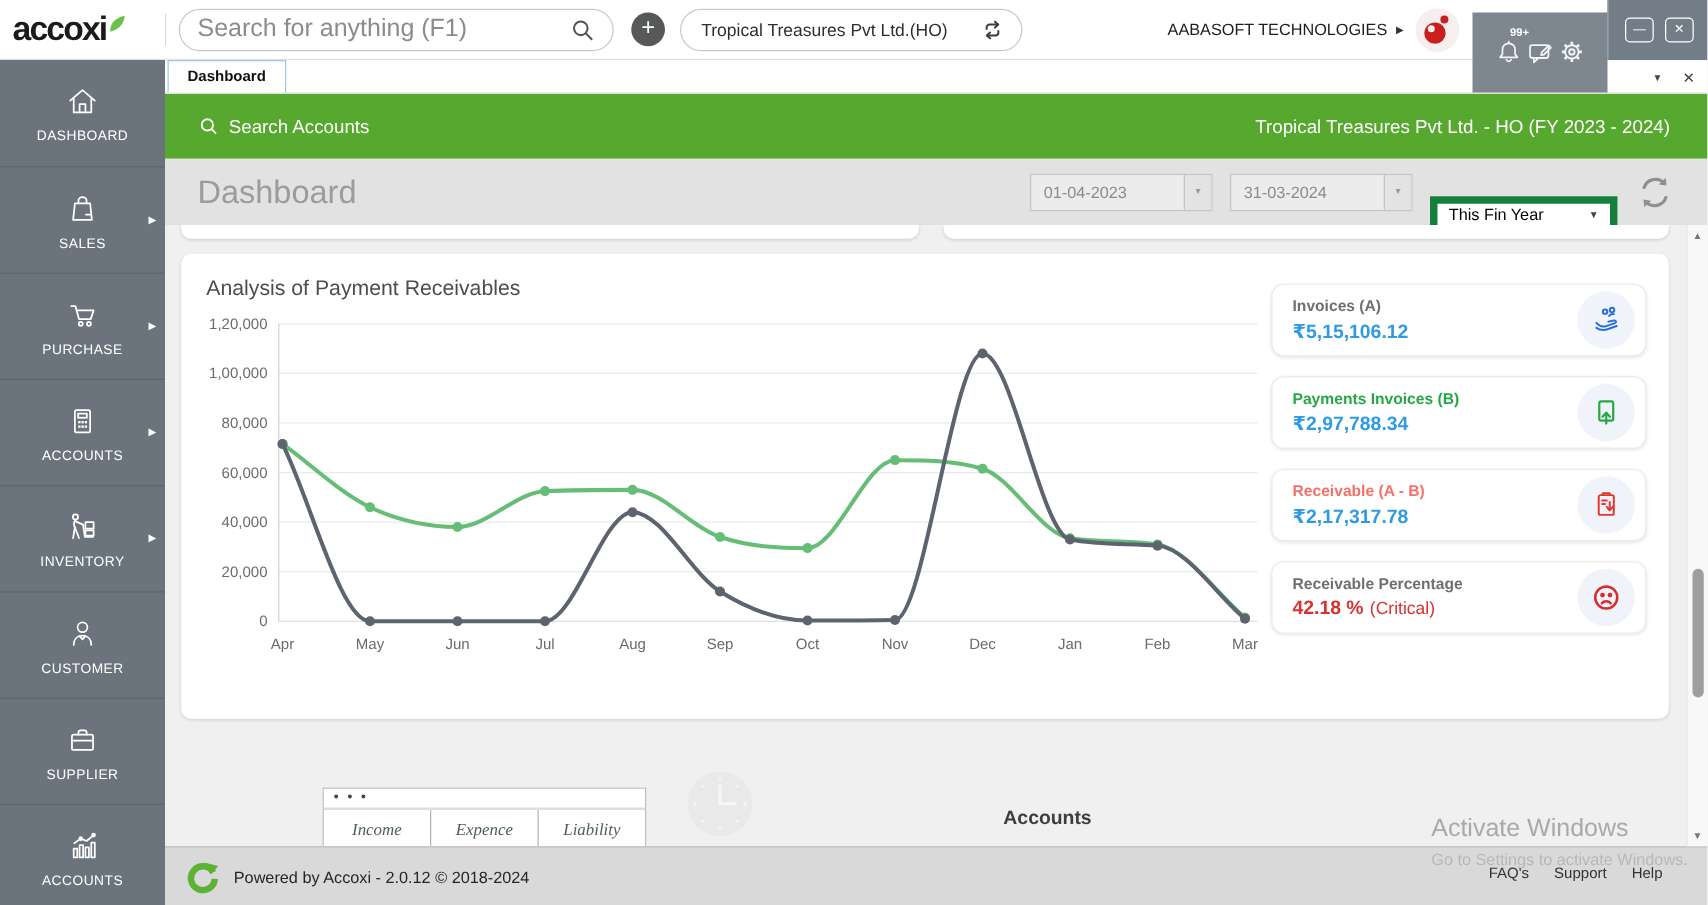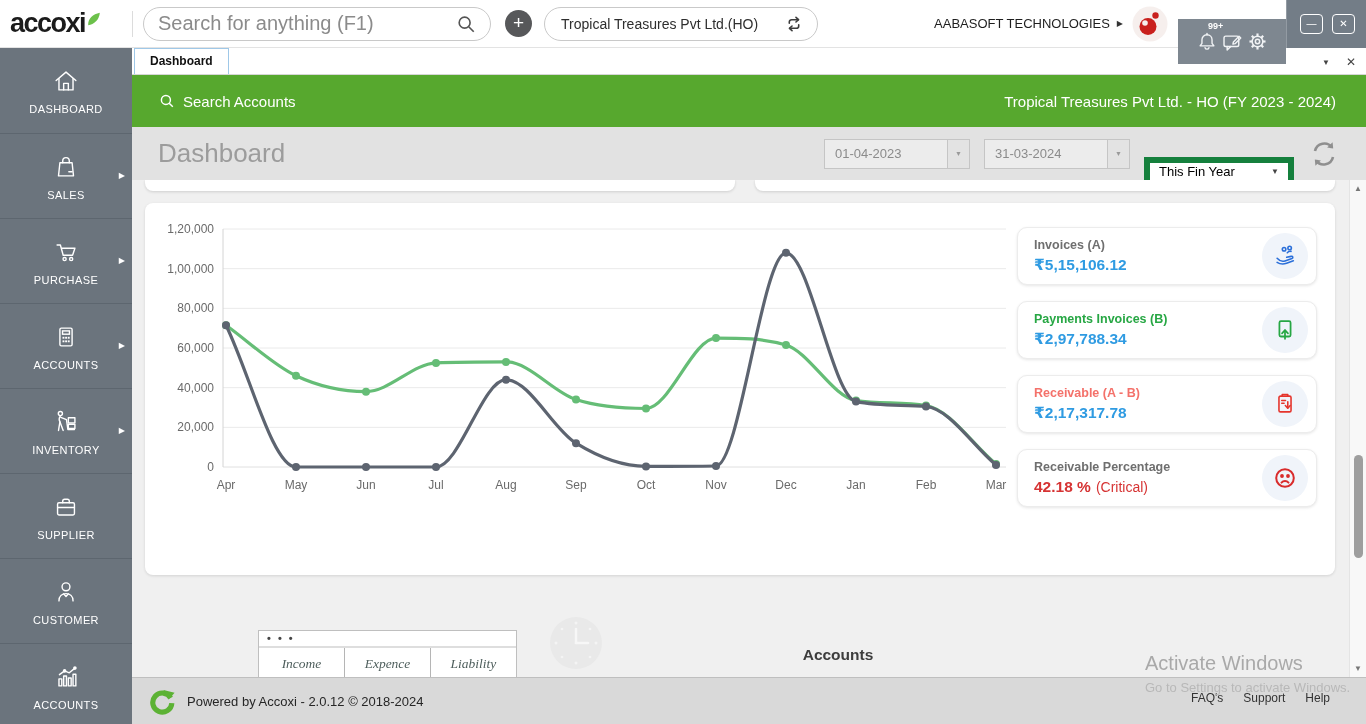--- a/index.html
+++ b/index.html
@@ -14,21 +14,21 @@
 .tb-divider{width:1px;height:26px;background:#dcdcdc;margin-right:10px;}
 .search-pill{width:348px;height:34px;border:1px solid #c9c9c9;border-radius:17px;display:flex;align-items:center;padding:0 14px;color:#8b8b8b;font-size:20px;background:#fff;}
 .search-pill .ph{flex:1;}
 .plus-btn{width:27px;height:27px;border-radius:50%;background:#57585a;color:#fff;font-size:19px;line-height:25px;text-align:center;margin:0 12px 0 14px;cursor:default;flex:0 0 auto;}
 .company-pill{width:274px;height:34px;border:1px solid #c9c9c9;border-radius:17px;display:flex;align-items:center;padding:0 12px 0 16px;font-size:14px;color:#2e2e2e;}
 .company-pill .ctxt{flex:1;}
 .right-group{margin-left:auto;display:flex;align-items:center;height:48px;}
 .org-name{font-size:13px;color:#1e1e1e;}
 .org-caret{font-size:8px;margin:0 9px 0 7px;color:#333;}
 .avatar{width:36px;height:36px;margin-right:10px;}
-.icon-block{height:45px;background:#7e8790;display:flex;align-items:center;padding:0 16px;margin-top:36px;}
+.icon-block{height:64px;background:#7e8790;display:flex;align-items:center;padding:0 16px;margin-top:36px;}
 .tb-icon{position:relative;display:flex;align-items:center;}
 .badge{position:absolute;top:-8px;left:14px;font-size:9px;color:#fff;font-weight:bold;}
 .win-block{height:48px;background:#737d87;border-left:1px solid #939ba3;display:flex;align-items:center;gap:9px;padding:0 11px 0 13px;}
 .win-btn{width:23px;height:20px;border:1.5px solid #fff;border-radius:4px;color:#fff;text-align:center;font-size:10px;line-height:17px;}
 
 
 .sidebar{position:absolute;left:0;top:48px;width:132px;height:676px;background:#6b747d;overflow:hidden;z-index:30;}
 .side-item{height:85px;display:flex;flex-direction:column;align-items:center;justify-content:center;gap:7px;position:relative;border-top:1px solid #5d666f;}
 .side-item:first-child{border-top:none;}
 .side-item .lbl{color:#fff;font-size:11px;letter-spacing:.4px;}
@@ -234,33 +234,33 @@
         <path d="M9.5 15.8 L13 25"></path>
         <path d="M10.5 11 L16.5 13.5 L18 24 H25"></path>
         <rect x="18.5" y="11.5" width="7" height="5.5"></rect>
         <rect x="18.5" y="18.5" width="7" height="4.5"></rect>
       </svg>
     <span class="lbl">INVENTORY</span>
     <span class="side-arrow">▶</span>
   </div>
   <div class="side-item">
     <svg width="30" height="30" viewBox="0 0 32 32" fill="none" stroke="#fff" stroke-width="1.5" stroke-linecap="round" stroke-linejoin="round">
+        <circle cx="16" cy="10.5" r="4.2"></circle>
+        <path d="M8.5 25.5 c0-5 3.2-7.8 7.5-7.8 s7.5 2.8 7.5 7.8"></path>
+        <path d="M13.5 18 L16 20.8 L18.5 18"></path>
+      </svg>
+    <span class="lbl">CUSTOMER</span>
+  </div>
+  <div class="side-item">
+    <svg width="30" height="30" viewBox="0 0 32 32" fill="none" stroke="#fff" stroke-width="1.5" stroke-linecap="round" stroke-linejoin="round">
         <rect x="7" y="11.5" width="18" height="13" rx="1.5"></rect>
         <path d="M12.5 11.5 V9.8 a2 2 0 0 1 2-2 h3 a2 2 0 0 1 2 2 V11.5"></path>
         <path d="M7 16.5 h18"></path>
       </svg>
     <span class="lbl">SUPPLIER</span>
-  </div>
-  <div class="side-item">
-    <svg width="30" height="30" viewBox="0 0 32 32" fill="none" stroke="#fff" stroke-width="1.5" stroke-linecap="round" stroke-linejoin="round">
-        <circle cx="16" cy="10.5" r="4.2"></circle>
-        <path d="M8.5 25.5 c0-5 3.2-7.8 7.5-7.8 s7.5 2.8 7.5 7.8"></path>
-        <path d="M13.5 18 L16 20.8 L18.5 18"></path>
-      </svg>
-    <span class="lbl">CUSTOMER</span>
   </div>
   <div class="side-item">
     <svg width="30" height="30" viewBox="0 0 32 32" fill="none" stroke="#fff" stroke-width="1.5" stroke-linecap="round" stroke-linejoin="round">
         <rect x="8.5" y="18" width="3" height="7.5"></rect>
         <rect x="13.5" y="15" width="3" height="10.5"></rect>
         <rect x="18.5" y="17" width="3" height="8.5"></rect>
         <rect x="23.5" y="13" width="3" height="12.5"></rect>
         <path d="M9 13.5 L14.5 9.5 L19.5 11.5 L25.5 6.5"></path>
         <circle cx="14.5" cy="9.5" r="1.2" fill="#fff"></circle>
         <circle cx="25.5" cy="6.5" r="1.2" fill="#fff"></circle>
@@ -314,20 +314,21 @@
   </div>
 
   <div class="content">
     <div class="partial-row">
       <div class="partial-card pc1"></div>
       <div class="partial-card pc2"></div>
     </div>
 
     <div class="chart-card">
       <div class="chart-left">
+        <div class="chart-title">Analysis of Payment Receivables</div>
         <svg id="chart-svg" width="854" height="282" viewBox="0 0 854 282">
             <line x1="62" y1="250" x2="845" y2="250" stroke="#e0e0e0" stroke-width="1"></line>
             <text x="53" y="254" text-anchor="end" font-size="12" fill="#6a6a6a">0</text>
             <line x1="62" y1="210.33333333333334" x2="845" y2="210.33333333333334" stroke="#eaeaea" stroke-width="1"></line>
             <text x="53" y="214.33333333333334" text-anchor="end" font-size="12" fill="#6a6a6a">20,000</text>
             <line x1="62" y1="170.66666666666669" x2="845" y2="170.66666666666669" stroke="#eaeaea" stroke-width="1"></line>
             <text x="53" y="174.66666666666669" text-anchor="end" font-size="12" fill="#6a6a6a">40,000</text>
             <line x1="62" y1="131" x2="845" y2="131" stroke="#eaeaea" stroke-width="1"></line>
             <text x="53" y="135" text-anchor="end" font-size="12" fill="#6a6a6a">60,000</text>
             <line x1="62" y1="91.33333333333334" x2="845" y2="91.33333333333334" stroke="#eaeaea" stroke-width="1"></line>

